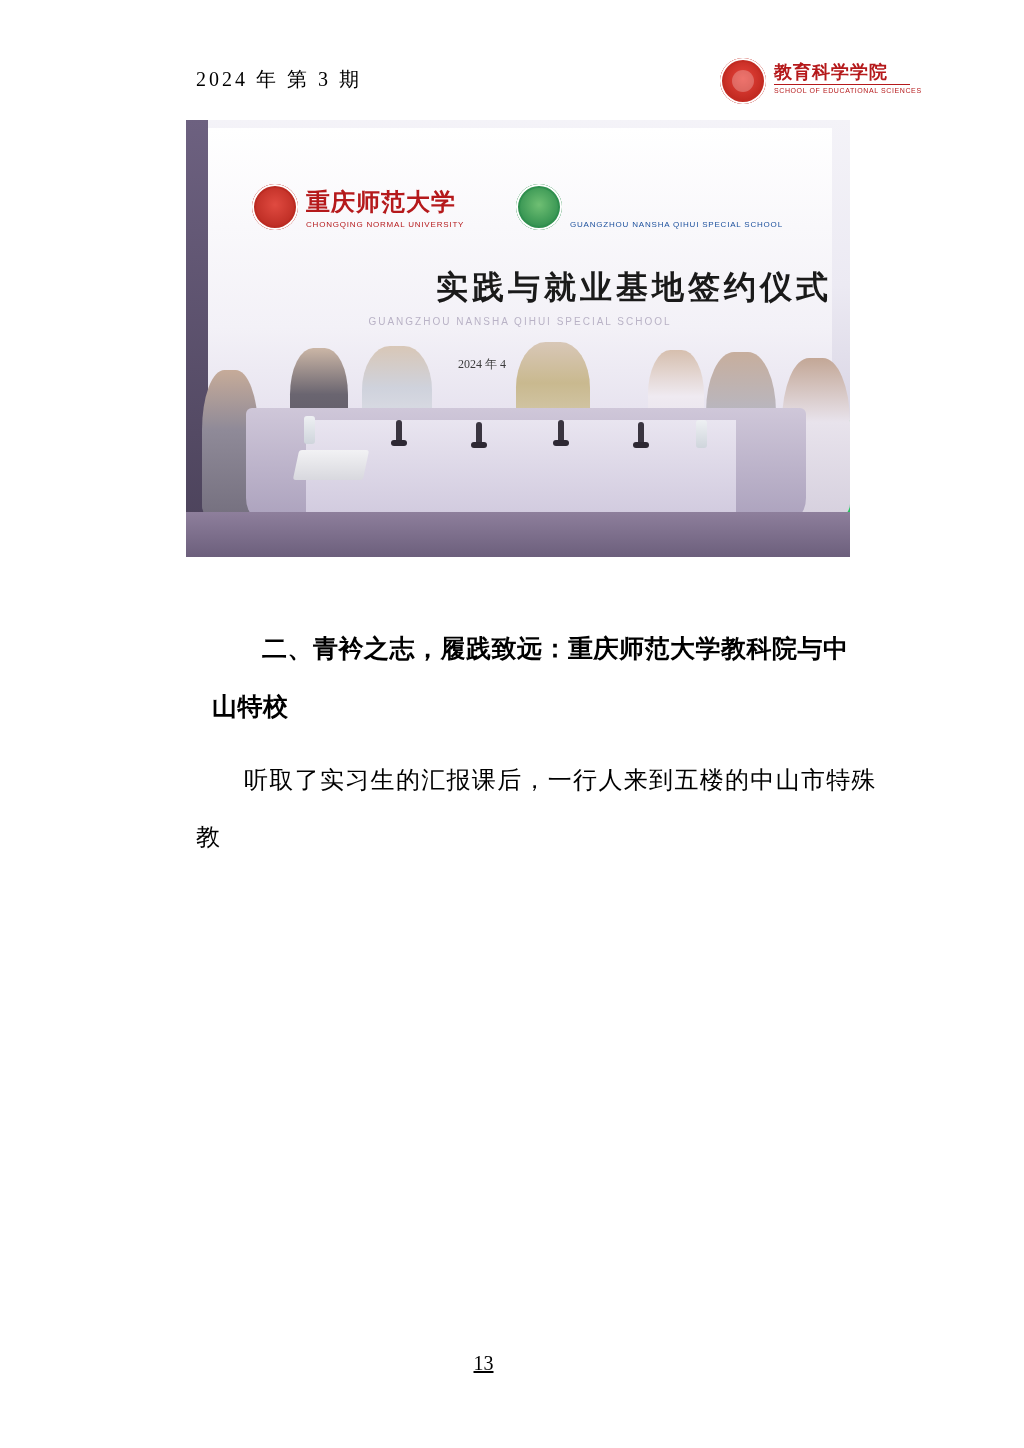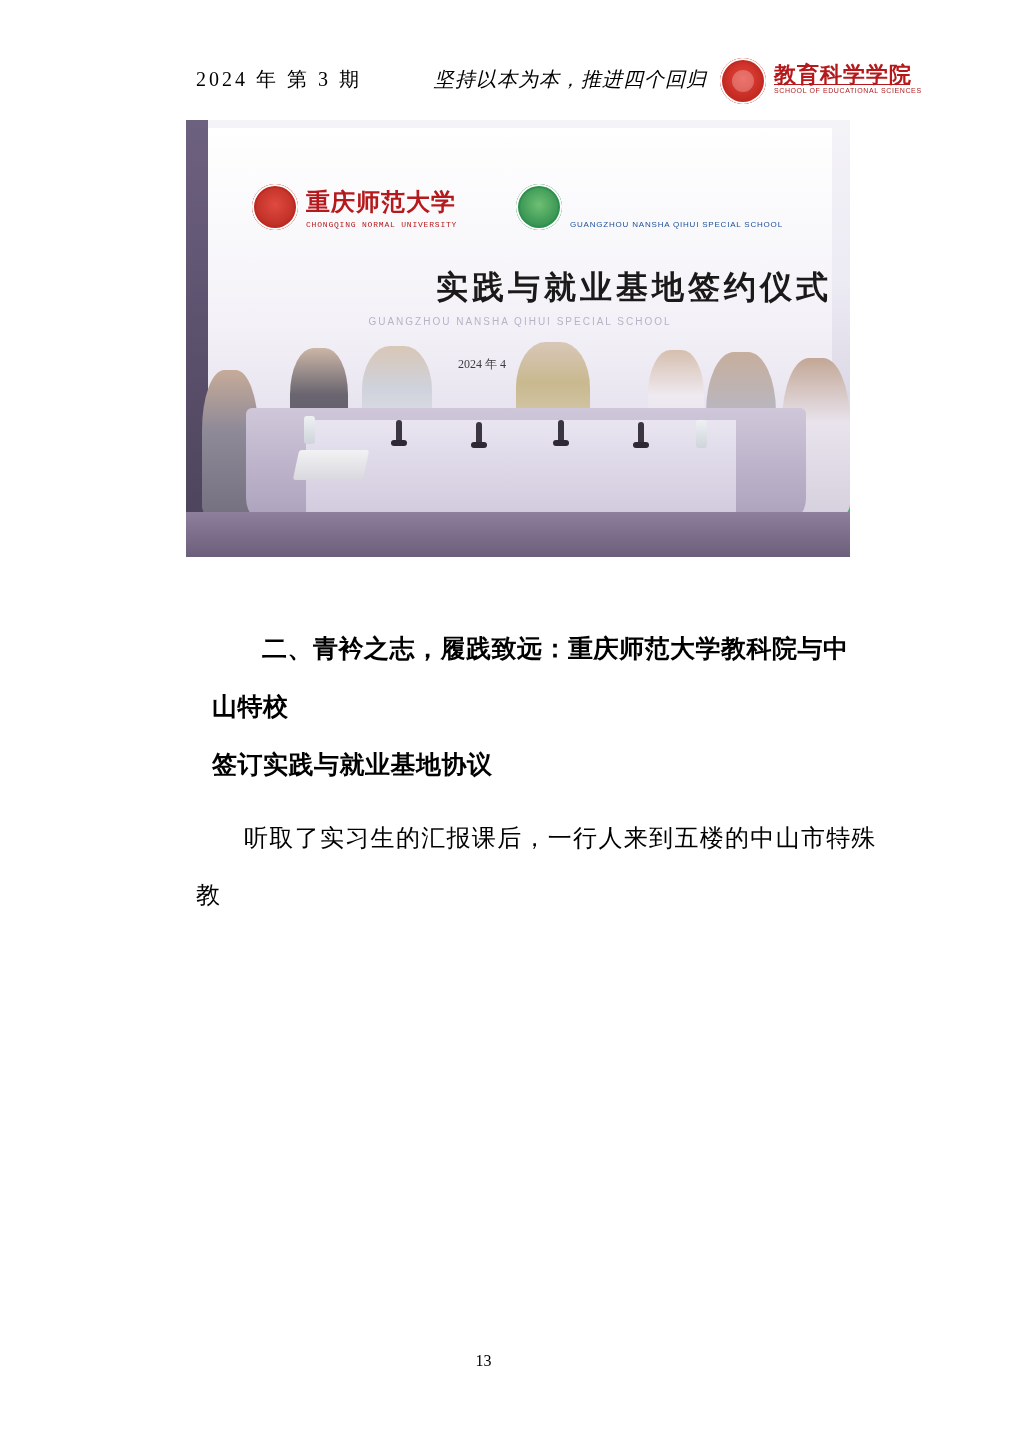--- a/index.html
+++ b/index.html
@@ -73,21 +73,21 @@
     top: 12px;
     width: 22px;
     height: 22px;
     border-radius: 50%;
     background: rgba(255,255,255,0.25);
   }
   .logo-cn {
     position: absolute;
     left: 54px;
     top: 4px;
-    font-size: 22px;
+    font-size: 18px;
     font-weight: bold;
     color: #b5191b;
     letter-spacing: 1px;
     font-family: "Liberation Serif", "DejaVu Serif", serif;
     white-space: nowrap;
   }
   .logo-en {
     position: absolute;
     left: 54px;
     top: 31px;
@@ -164,21 +164,21 @@
   }
   .btitle-cn.uni { left: 58px; top: 6px; }
   .btitle-cn.sch { left: 322px; top: 6px; color: #1b4f9c; }
   .btitle-en {
     position: absolute;
     font-size: 8px;
     letter-spacing: 0.8px;
     white-space: nowrap;
     font-family: "Liberation Sans", sans-serif;
   }
-  .btitle-en.uni { left: 58px; top: 40px; color: #b5191b; font-family: Liberation Mono, monospace; }
+  .btitle-en.uni { left: 58px; top: 40px; color: #b5191b; }
   .btitle-en.sch { left: 322px; top: 40px; color: #1b4f9c; }
   .banner-main {
     position: absolute;
     left: 0; right: 0; top: 138px;
     text-align: right;
     font-size: 32px;
     font-weight: bold;
     letter-spacing: 4px;
     color: #1a1a1a;
     font-family: "Liberation Serif", "DejaVu Serif", serif;
@@ -282,32 +282,32 @@
     text-indent: 2em;
     margin: 0;
     text-align: justify;
     font-family: "Liberation Serif", "DejaVu Serif", serif;
   }
   .pagenum {
     position: absolute;
     left: 0; right: 0;
     top: 1352px;
     text-align: center;
-    font-size: 16px;
-    font-family: "Liberation Serif", "DejaVu Serif", serif;
+    font-size: 20px;
+    font-family: "Liberation Serif", "DejaVu Serif", serif;
+    text-decoration: underline;
   }
 </style>
 </head>
 <body>
 
 <div class="page">
 
   <div class="header">
     <div class="header-issue">2024 年 第 3 期</div>
-    <div class="header-slogan">坚持以本为本，推进四个回归</div>
     <div class="header-logo">
       <div class="logo-emblem"></div>
       <div class="logo-cn">教育科学学院</div>
       <div class="logo-rule"></div>
       <div class="logo-en">SCHOOL OF EDUCATIONAL SCIENCES</div>
     </div>
   </div>
 
   <div class="photo">
     <div class="screen"></div>
@@ -341,19 +341,18 @@
     <div class="mic" style="left:372px; top:300px;"></div>
     <div class="mic" style="left:452px; top:302px;"></div>
     <div class="bottle" style="left:118px; top:296px;"></div>
     <div class="bottle" style="left:510px; top:300px;"></div>
     <div class="floor"></div>
   </div>
 
   <div class="content">
     <h2 class="h2">
       <span>二、青衿之志，履践致远：重庆师范大学教科院与中山特校</span>
-      <span class="cont">签订实践与就业基地协议</span>
     </h2>
     <p class="para">听取了实习生的汇报课后，一行人来到五楼的中山市特殊教</p>
   </div>
 
   <div class="pagenum">13</div>
 </div>
 
 </body></html>

